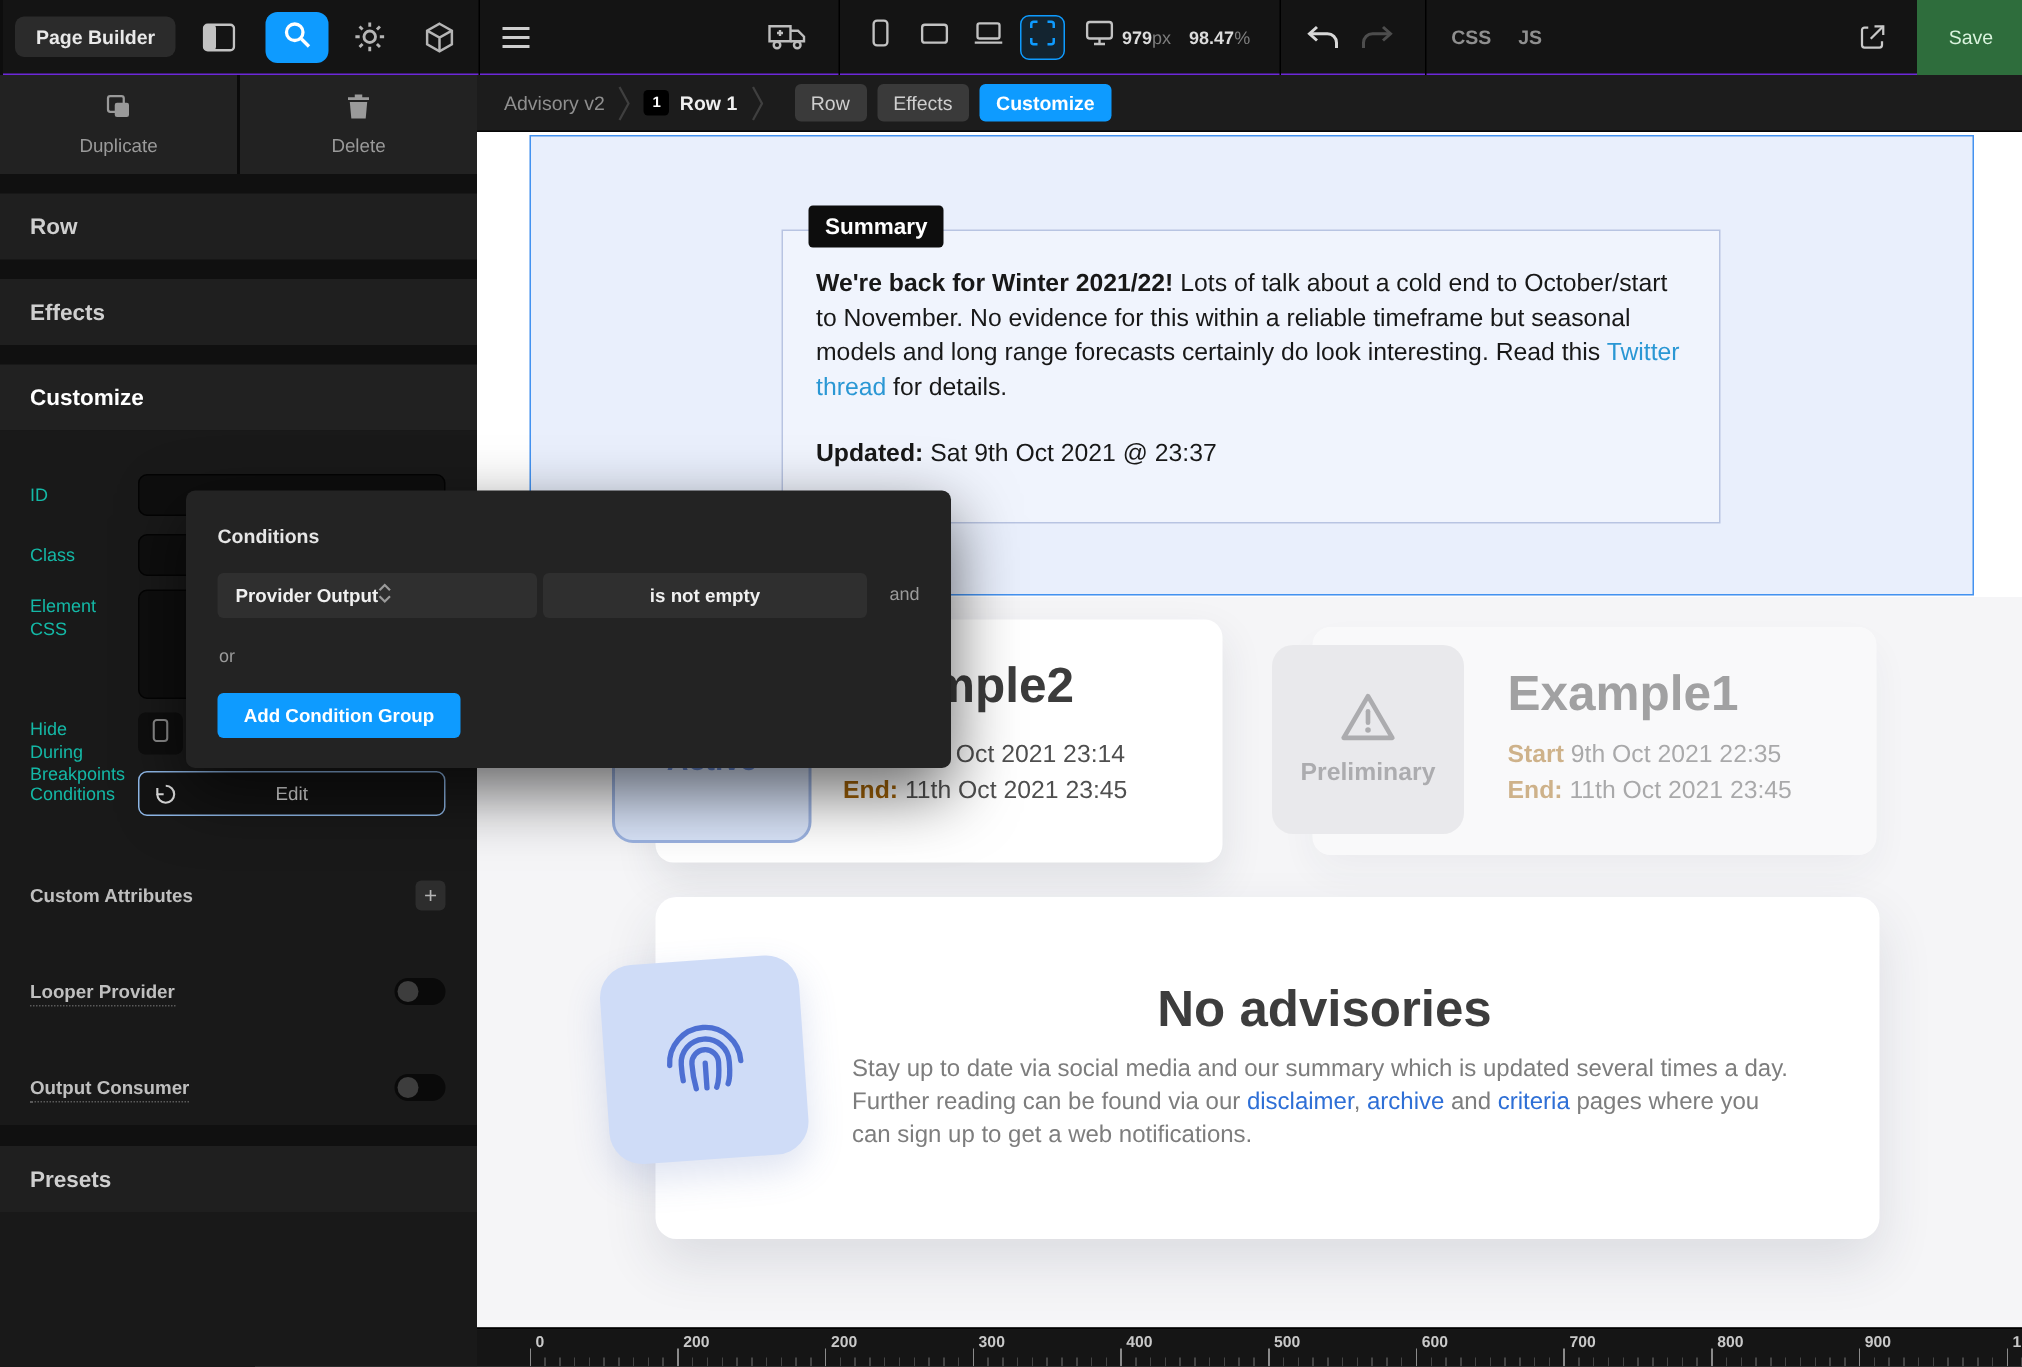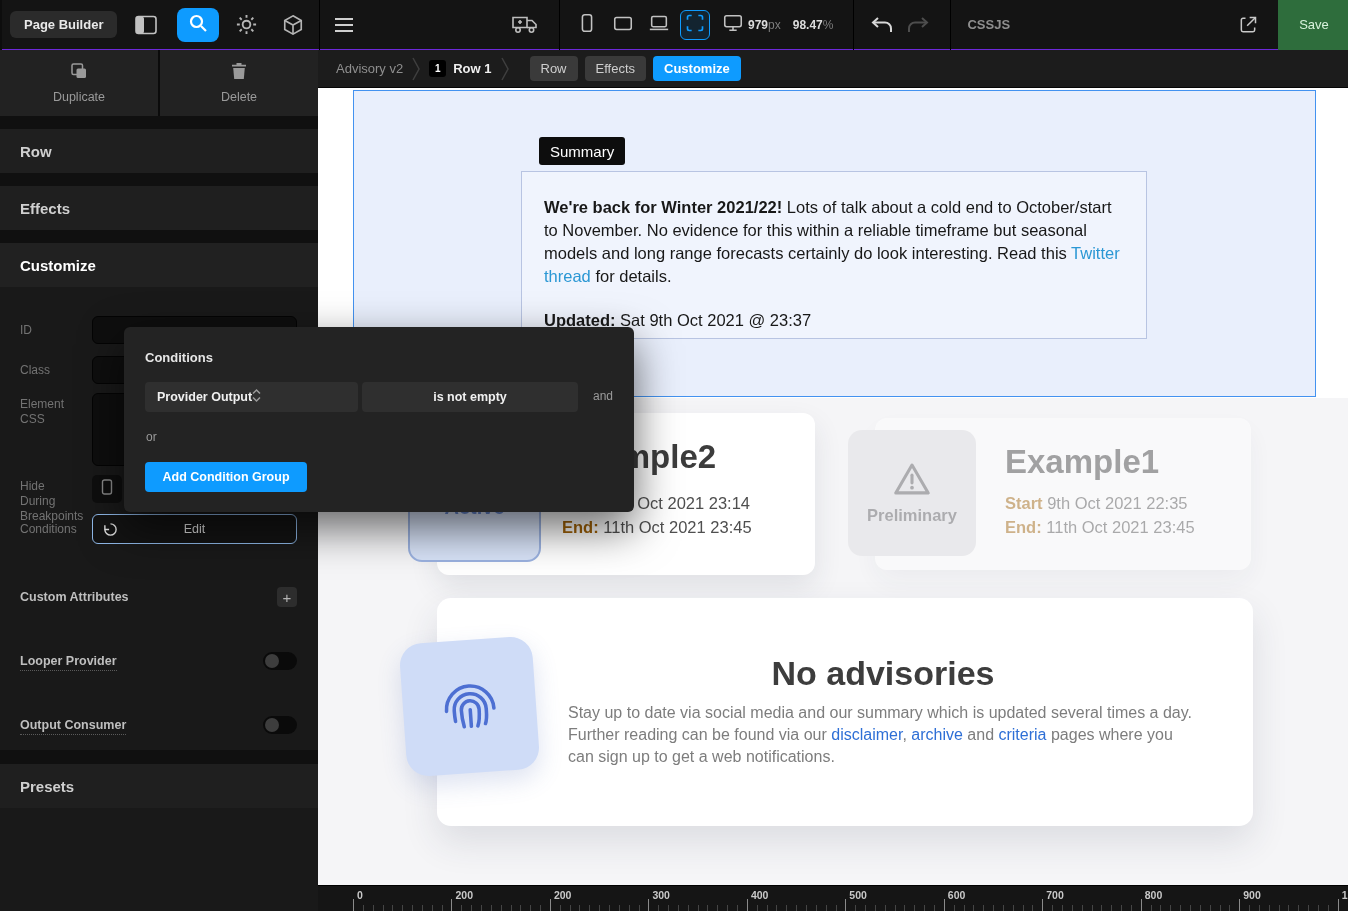--- a/index.html
+++ b/index.html
@@ -34,21 +34,21 @@
 
 
 .sidebar{position:absolute;left:0;top:50px;width:318px;bottom:0;background:#101010;z-index:20}
 .sb-actions{position:absolute;left:0;top:0;width:318px;height:66px;display:flex;gap:2px;background:#0b0b0b}
 .sb-action{flex:1;background:#222;display:flex;flex-direction:column;align-items:center;justify-content:center;gap:7px;color:#9a9a9a;font-size:12.5px;cursor:pointer}
 .sb-header{position:absolute;left:0;width:318px;height:44px;background:#1f1f1f;display:flex;align-items:center;padding-left:20px;font-size:15px;font-weight:bold;color:#cfcfcf;cursor:pointer}
 .sb-header.active{color:#fff;background:#212121}
 .sb-panel{position:absolute;left:0;top:237px;width:318px;height:463px;background:#191919}
 .sb-gap{position:absolute;left:0;top:700px;width:318px;height:14px;background:#101010}
 .sb-tail{position:absolute;left:0;top:758px;width:318px;bottom:0;background:#191919}
-.f-label{position:absolute;left:20px;font-size:12px;color:#737373;line-height:15px}
+.f-label{position:absolute;left:20px;font-size:12px;color:#14b8a6;line-height:15px}
 .f-input{position:absolute;left:92px;width:205px;height:28px;background:#0e0e0e;border:1px solid #040404;border-radius:6px}
 .f-area{height:73px}
 .in-ic{position:absolute;right:8px;top:8px;opacity:.55}
 .bp-btn{position:absolute;width:30px;height:28px;background:#0e0e0e;border-radius:5px;display:flex;align-items:center;justify-content:center;cursor:pointer}
 .edit-btn{position:absolute;left:92px;width:205px;height:30px;background:#131313;border:1px solid #8fb8e8;border-radius:6px;display:flex;align-items:center;justify-content:center;color:#ddd;font-size:12.5px;cursor:pointer}
 .edit-ic{position:absolute;left:10px;top:7px}
 .bold-label{font-weight:bold;color:#bfbfbf;font-size:12.5px}
 .dotted{border-bottom:1px dotted #5a5a5a;padding-bottom:1px}
 .plus-btn{position:absolute;left:277px;width:20px;height:20px;background:#2d2d2d;border-radius:4px;color:#b5b5b5;display:flex;align-items:center;justify-content:center;font-size:15px;line-height:1;cursor:pointer}
 .toggle{position:absolute;left:263px;width:34px;height:18px;background:#0a0a0a;border-radius:9px;cursor:pointer}
@@ -61,22 +61,22 @@
 .pop-select svg{margin-left:auto}
 .pop-op{position:absolute;left:238px;top:55px;width:216px;height:30px;background:#2f2f2f;border-radius:4px;display:flex;align-items:center;justify-content:center;color:#f0f0f0;font-size:12.5px;font-weight:bold;cursor:pointer}
 .pop-and{position:absolute;left:469px;top:62px;font-size:12px;color:#9a9a9a}
 .pop-or{position:absolute;left:22px;top:103px;font-size:12px;color:#9a9a9a}
 .pop-add{position:absolute;left:21px;top:135px;width:162px;height:30px;background:#0e9bff;border:none;border-radius:4px;color:#fff;font-size:12.5px;font-weight:bold;font-family:inherit;cursor:pointer}
 
 
 .canvas{position:absolute;left:318px;top:88px;width:1030px;height:797px;background:#fff;overflow:hidden;z-index:1}
 .canvas-lower{position:absolute;left:0;top:310px;width:100%;bottom:0;background:#f5f5f7}
 .sel-row{position:absolute;left:35px;top:2px;width:963px;height:307px;background:#e9effc;border:1.5px solid #4392f0}
-.sum-box{position:absolute;left:203px;top:83px;width:626px;height:168px;border:1px solid #b8c4e2;background:rgba(255,255,255,.35);padding:24px 22px}
-.sum-tag{position:absolute;left:221px;top:49px;height:28px;background:#0d0d0d;color:#fff;font-size:15px;font-weight:normal;display:flex;align-items:center;padding:0 11px;border-radius:3px}
+.sum-box{position:absolute;left:203px;top:65px;width:626px;height:196px;border:1px solid #b8c4e2;background:rgba(255,255,255,.35);padding:24px 22px}
+.sum-tag{position:absolute;left:221px;top:49px;height:28px;background:#0d0d0d;color:#fff;font-size:15px;font-weight:bold;display:flex;align-items:center;padding:0 11px;border-radius:3px}
 .sum-text{font-size:16.5px;line-height:23px;color:#181818}
 .sum-text a{color:#2a97d4;text-decoration:none;cursor:pointer}
 .sum-upd{margin-top:23px;font-size:16.5px;color:#181818}
 .card{position:absolute;background:#fff;border-radius:12px;box-shadow:0 12px 28px rgba(40,50,70,.10)}
 .card2{left:119px;top:325px;width:378px;height:162px}
 .sq{position:absolute;border-radius:14px;display:flex;flex-direction:column;align-items:center;justify-content:center}
 .sq-active{left:90px;top:364px;width:133px;height:110px;background:#d8e3f8;border:2px solid #9bb2e0;color:#6787cf;font-size:20px;font-weight:bold}
 .c-title{position:absolute;font-size:33px;font-weight:bold;color:#3c3c3c;white-space:nowrap}
 .c-line{position:absolute;font-size:16.5px;color:#4f4f4f;white-space:nowrap}
 .c-line b{color:#a16207}
@@ -193,21 +193,21 @@
           </svg>
       </span>
       <span class="tb-ic" style="margin-left:12px">
         <svg width="24" height="20" viewBox="0 0 24 20" fill="none" stroke="#4d4d4d" stroke-width="2">
             <path d="M16 3l5 4.5L16 12"></path>
             <path d="M21 7.5H9a6 6 0 0 0-6 6V17"></path>
           </svg>
       </span>
       <div class="tb-sep" style="margin-left:20px"></div>
       <span class="tb-txt" style="margin-left:16px">CSS</span>
-      <span class="tb-txt" style="">JS</span>
+      <span class="tb-txt" style="margin-left:18px">JS</span>
     </div>
 
     <div class="tb-right">
       <span class="tb-ic" style="margin-right:20px">
         <svg width="20" height="20" viewBox="0 0 24 24" fill="none" stroke="#c9c9c9" stroke-width="1.8">
             <path d="M9 4H6a2 2 0 0 0-2 2v12a2 2 0 0 0 2 2h12a2 2 0 0 0 2-2v-3"></path>
             <path d="M14 3h7v7"></path>
             <path d="M21 3L11 13"></path>
           </svg>
       </span>

